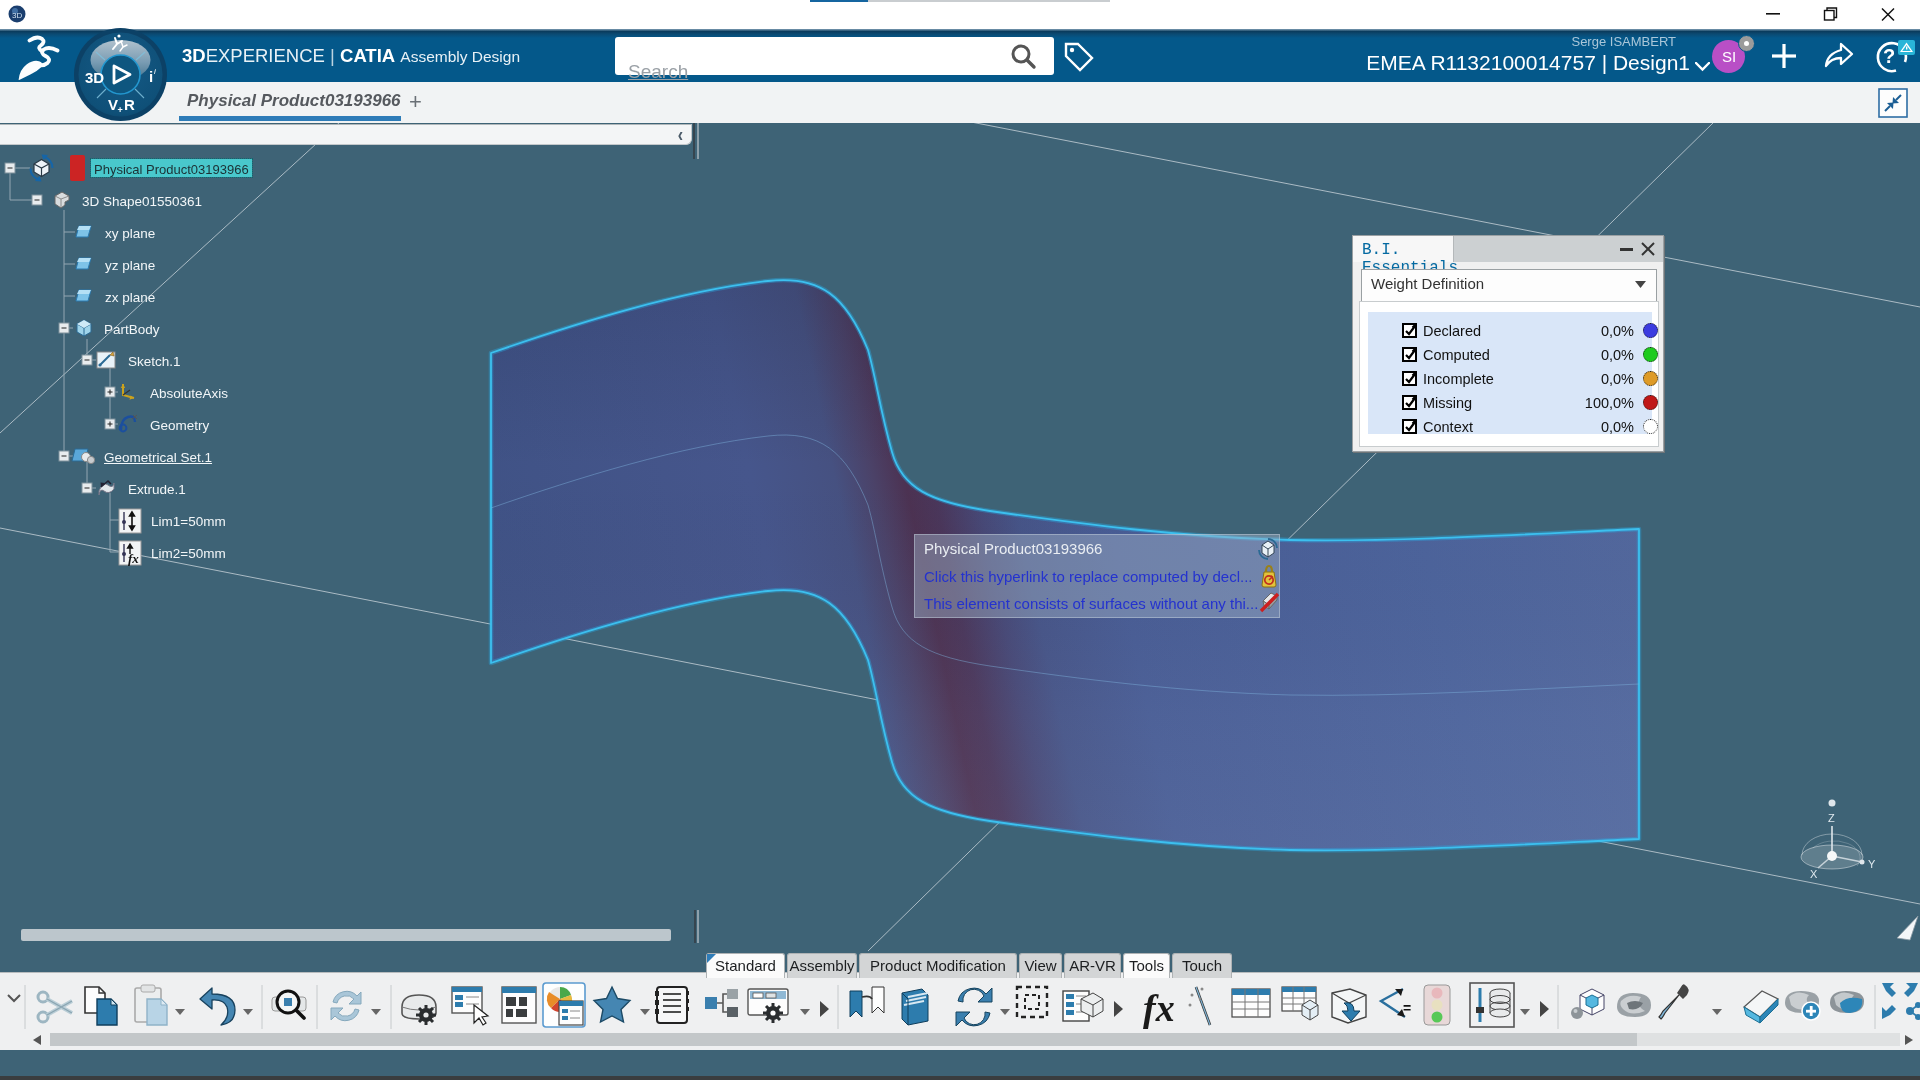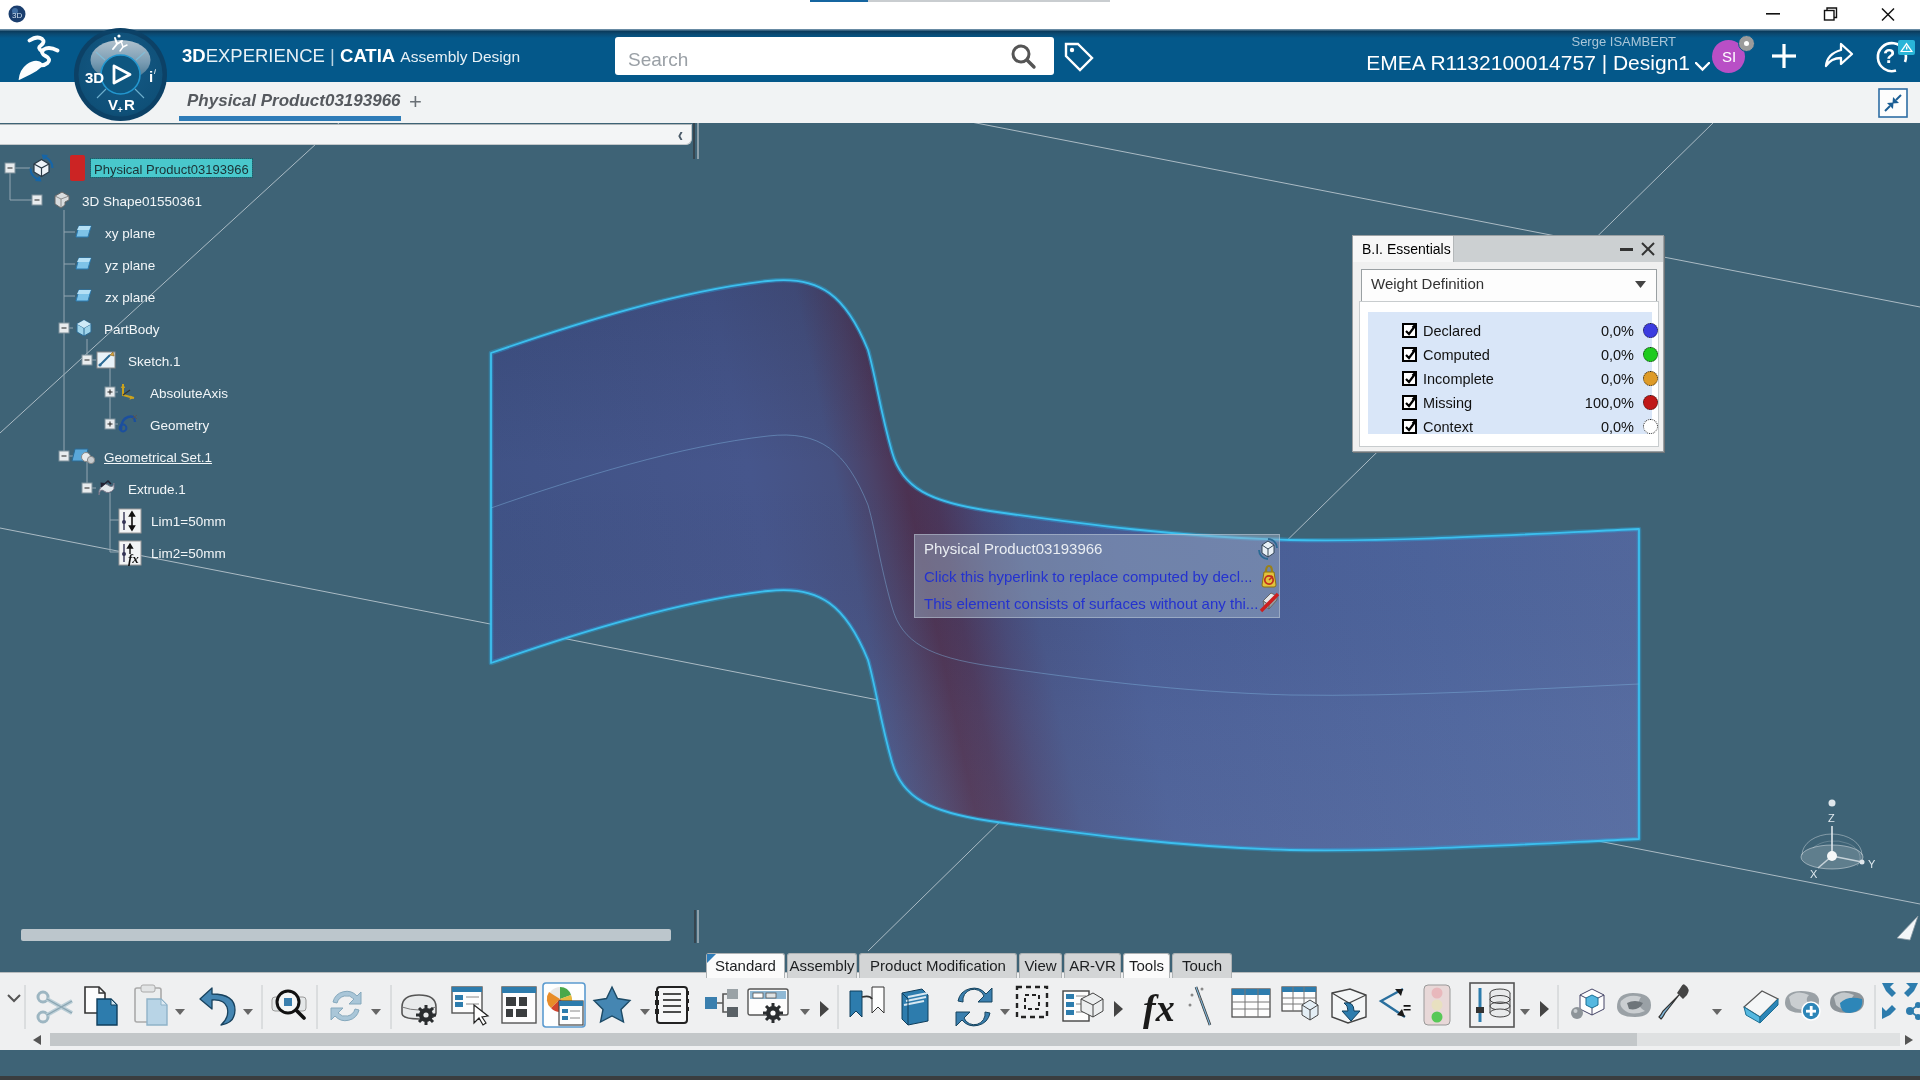--- a/index.html
+++ b/index.html
@@ -10,21 +10,21 @@
   
   #titlebar { position:absolute; left:0; top:0; width:1920px; height:29px; background:#ffffff; }
   #titlebar .apptitle { position:absolute; left:29px; top:6px; font-size:14px; color:#000; letter-spacing:0.2px;margin-top:36px; }
 
   
   #appbar { position:absolute; left:0; top:29px; width:1920px; height:53px; background:linear-gradient(#7f9fb5 0px,#0a3c5e 2.5px,#0b4a72 5px,#04588a 9px,#04588a 100%); }
   #brand { position:absolute; left:182px; top:16px; font-size:18.5px; color:#ffffff; white-space:nowrap; }
   #brand b { font-weight:bold; }
   #brand .lt { font-weight:normal; color:#e8f1f6; }
   #searchbox { position:absolute; left:615px; top:8px; width:439px; height:38px; background:#ffffff; border-radius:3px; }
-  #searchbox .ph { position:absolute; left:13px; top:12px; font-size:19px; color:#9aa0a6; }
+  #searchbox .ph { position:absolute; left:13px; top:24px; font-size:19px; color:#9aa0a6;text-decoration:underline; }
   #userline1 { position:absolute; right:244px; top:5px; font-size:13px; color:#aac6d8; }
   #userline2 { position:absolute; right:230px; top:22px; font-size:21px; color:#ffffff; white-space:nowrap; }
 
   
   #tabbar { position:absolute; left:0; top:82px; width:1920px; height:41px; background:#f1f3f4; }
   #tabtitle { position:absolute; left:187px; top:9px; font-size:17px; font-style:italic; font-weight:bold; color:#55595e; }
   #tabplus { position:absolute; left:409px; top:7px; font-size:22px; color:#6a7076; font-weight:normal; }
   #tabunderline { position:absolute; left:179px; top:34px; width:222px; height:5px; background:#2e7cb8; }
 
   
@@ -38,21 +38,21 @@
   #treehl span { font-size:13.5px; color:#1c3034; }
 
   
   #sidebartop { position:absolute; left:0; top:1px; width:692px; height:21px; background:#f3f5f6; border-top:1px solid #b0b7ba; border-bottom:1px solid #c3c8cb; border-right:1px solid #c3c8cb; border-bottom-right-radius:6px; }
   #sidebartop .chev { position:absolute; right:8px; top:1px; color:#4a5a68; font-size:16px; font-weight:bold; transform:scaleY(1.25); }
 
   
   #bipanel { position:absolute; left:1352px; top:112px; width:312px; height:217px; background:#f0f0f0; border:1px solid #9aa0a3; box-shadow:1px 1px 0 #6d7478; }
   #bipanel .titlerow { position:absolute; left:0; top:0; width:100%; height:26px; background:#ccd0d2; }
   #bipanel .titletab { position:absolute; left:0; top:0; width:101px; height:26px; background:#f7f7f7; border-right:1px solid #b4b8ba; }
-  #bipanel .titletab span { position:absolute; left:9px; top:5px; font-size:14px; color:#000000; }
+  #bipanel .titletab span { position:absolute; left:9px; top:5px; font-size:16px; color:#0369a1;font-family:Liberation Mono, monospace; }
   #bipanel .mini { position:absolute; right:30px; top:12px; width:13px; height:2.5px; background:#333; }
   #bipanel .dropdown { position:absolute; left:8px; top:33px; width:296px; height:38px; background:#fdfdfd; border:1px solid #9aa0a3; }
   #bipanel .dropdown span { position:absolute; left:9px; top:5px; font-size:15px; color:#333; }
   #bipanel .inner { position:absolute; left:6px; top:65px; width:300px; height:146px; background:#ffffff; border:1px solid #c8ccce; }
   #bipanel .rows { position:absolute; left:8px; top:10px; width:284px; height:122px; background:#d9e6f8; }
   .birow { position:absolute; left:14px; width:284px; height:24px; }
   .birow .cb { position:absolute; left:20px; top:3px; width:15px; height:15px; }
   .birow .nm { position:absolute; left:41px; top:3px; font-size:14.5px; color:#111; }
   .birow .pc { position:absolute; right:32px; top:3px; font-size:14.5px; color:#111; }
   .birow .dot { position:absolute; right:8px; top:3px; width:15px; height:15px; border-radius:50%; border:1.5px dotted #222; }

